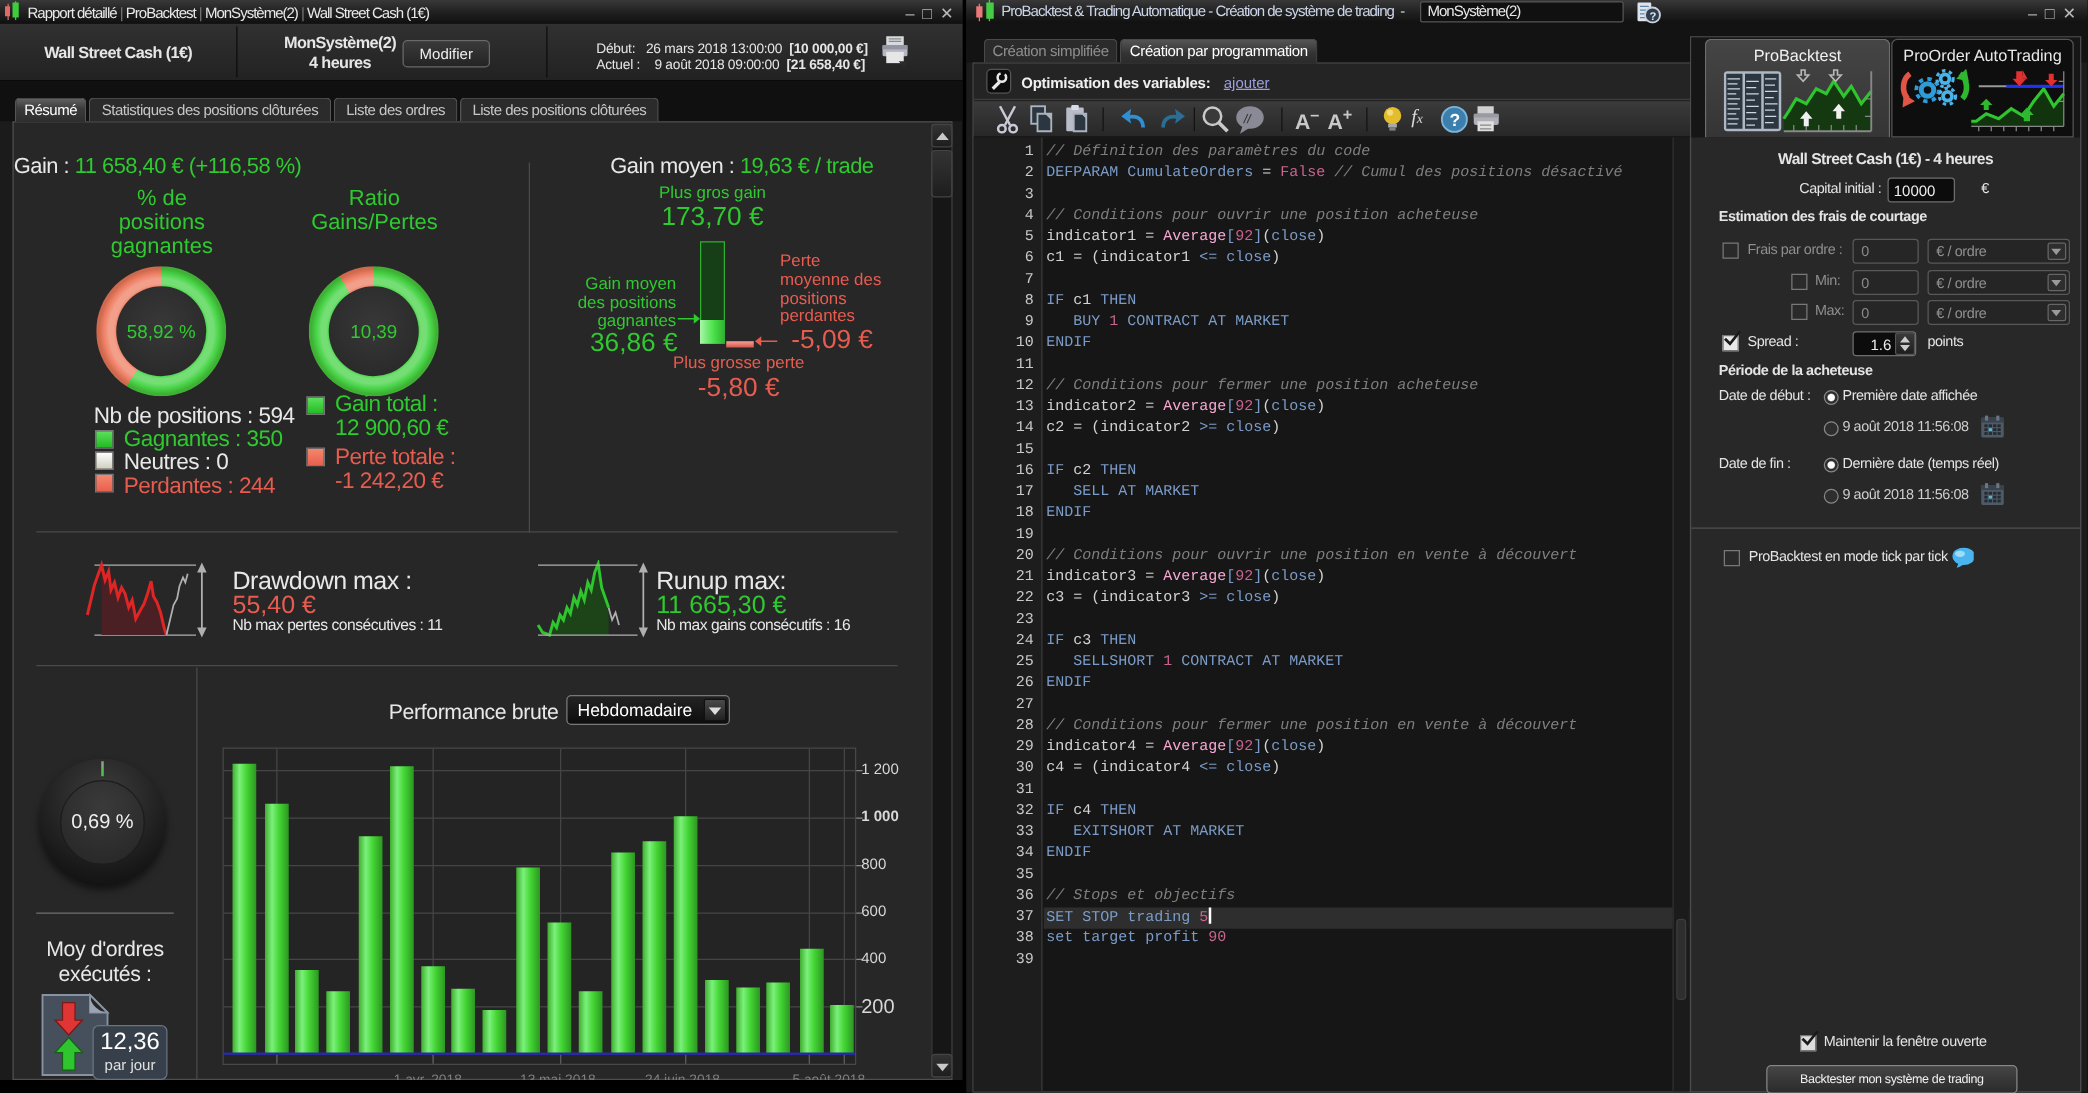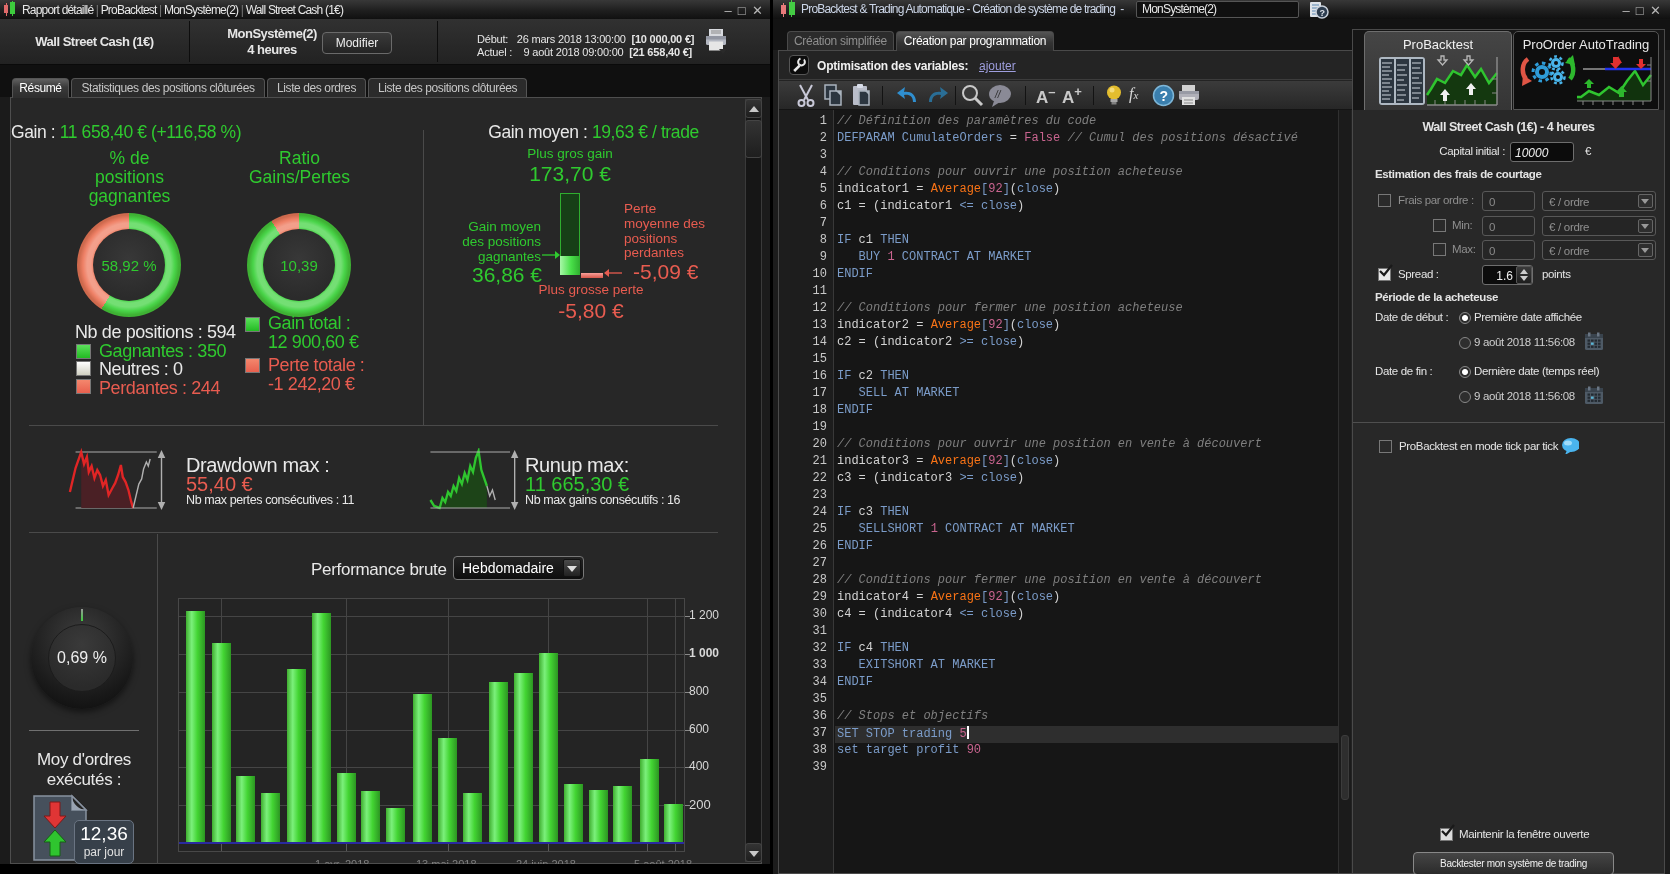--- a/index.html
+++ b/index.html
@@ -46,21 +46,21 @@
 .rtab.act { background:linear-gradient(#555,#333 60%,#2b2b2b); color:#fff; }
 #rpanelmain { position:absolute; left:5px; top:50px; width:887px; height:824px;
   border:1px solid #4a4a4a; background:#232323; }
 #codearea { position:absolute; left:0; top:59px; right:313px; bottom:0; background:#161616; }
 #gutter { position:absolute; left:0; top:0; width:55px; bottom:0; background:#1d1d1d;
   border-right:1px solid #383838; }
 .ln { position:absolute; right:6px; font:12px "Liberation Mono", monospace; color:#c9c9c9; }
 .cl { position:absolute; left:58px; font:12px "Liberation Mono", monospace; color:#d4d4d4; white-space:pre; }
 .cmt { color:#7f7f7f; font-style:italic; }
 .kw { color:#7b9cc9; }
-.fn { color:#f97316; }
+.fn { color:#f9a8d4; }
 .num { color:#c9648f; }
 
 #sidepanel { position:absolute; left:579px; top:29px; width:313px; height:845px;
   background:#282828; border:1px solid #4a4a4a; }
 .chk { position:absolute; width:13px; height:13px; border:1px solid #787878; background:#2a2a2a; }
 .radio { position:absolute; width:12px; height:12px; border:1px solid #888; border-radius:50%; background:#2e2e2e; }
 .inp { position:absolute; height:20px; background:#0c0c0c; border:1px solid #6e6e6e;
   border-radius:3px; color:#eee; font-size:12px; padding:3px 4px; }
 .sel { position:absolute; height:20px; background:#252525; border:1px solid #585858;
   border-radius:3px; color:#909090; font-size:11.5px; letter-spacing:-0.3px; padding:4px 6px; }
@@ -282,21 +282,21 @@
         <div style="position:absolute;top:245px;bottom:0;left:369px;width:1px;background:#5a5a5a;"></div>
         <div style="position:absolute;top:245px;bottom:0;left:468px;width:1px;background:#5a5a5a;"></div>
         <div style="position:absolute;top:245px;bottom:0;left:496px;width:1px;background:#5a5a5a;"></div>
       </div>
     <div id="ylabels">
         <div style="position:absolute;left:678px;top:510px;font-size:12px;color:#d8d8d8;">1 200</div>
         <div style="position:absolute;left:678px;top:548px;font-size:12px;color:#d8d8d8;font-weight:bold;">1 000</div>
         <div style="position:absolute;left:678px;top:586px;font-size:12px;color:#d8d8d8;">800</div>
         <div style="position:absolute;left:678px;top:624px;font-size:12px;color:#d8d8d8;">600</div>
         <div style="position:absolute;left:678px;top:661px;font-size:12px;color:#d8d8d8;">400</div>
-        <div style="position:absolute;left:678px;top:699px;font-size:13px;color:#d8d8d8;">200</div>
+        <div style="position:absolute;left:678px;top:699px;font-size:16px;color:#d8d8d8;">200</div>
       </div>
 
     <div style="position:absolute;left:293px;top:759px;width:400px;height:7px;overflow:hidden;color:#7f7f7f;font-size:11px;">
       <span style="position:absolute;left:11px;top:1px;">1 avr. 2018</span>
       <span style="position:absolute;left:112px;top:1px;">13 mai 2018</span>
       <span style="position:absolute;left:212px;top:1px;">24 juin 2018</span>
       <span style="position:absolute;left:330px;top:1px;">5 août 2018</span>
     </div>
   </div>
 
@@ -635,21 +635,21 @@
           </g>
         <g fill="#e03030">
             <rect x="120" y="4" width="4" height="6"></rect>
             <polygon points="117,9 127,9 122,14"></polygon>
           </g>
       </svg>
     </div>
 
     <div class="lbl bold" style="left:0;top:90px;width:100%;text-align:center;font-size:12.5px;letter-spacing:-0.45px;">Wall Street Cash (1€) - 4 heures</div>
     <div class="lbl" style="left:0;top:115px;width:152px;text-align:right;">Capital initial :</div>
-    <div class="inp" style="left:157px;top:112px;width:64px;font-style:italic;">10000</div>
+    <div class="inp" style="left:157px;top:112px;width:54px;">10000</div>
     <div class="lbl" style="left:232px;top:115px;">€</div>
     <div class="lbl bold" style="left:22px;top:138px;">Estimation des frais de courtage</div>
 
     <div class="chk" style="left:25px;top:164px;"></div>
     <div class="lblg" style="left:45px;top:164px;">Frais par ordre :</div>
     <div class="sel" style="left:129px;top:161px;width:53px;color:#8a8a8a;background:#262626;">0</div>
     <div class="sel" style="left:189px;top:161px;width:114px;">€ / ordre
       <div style="position:absolute;right:2px;top:2px;width:15px;height:14px;border:1px solid #666;border-radius:2px;background:#2e2e2e;"></div>
       <div style="position:absolute;right:6px;top:7px;width:0;height:0;border-left:4px solid transparent;border-right:4px solid transparent;border-top:5px solid #999;"></div>
     </div>

